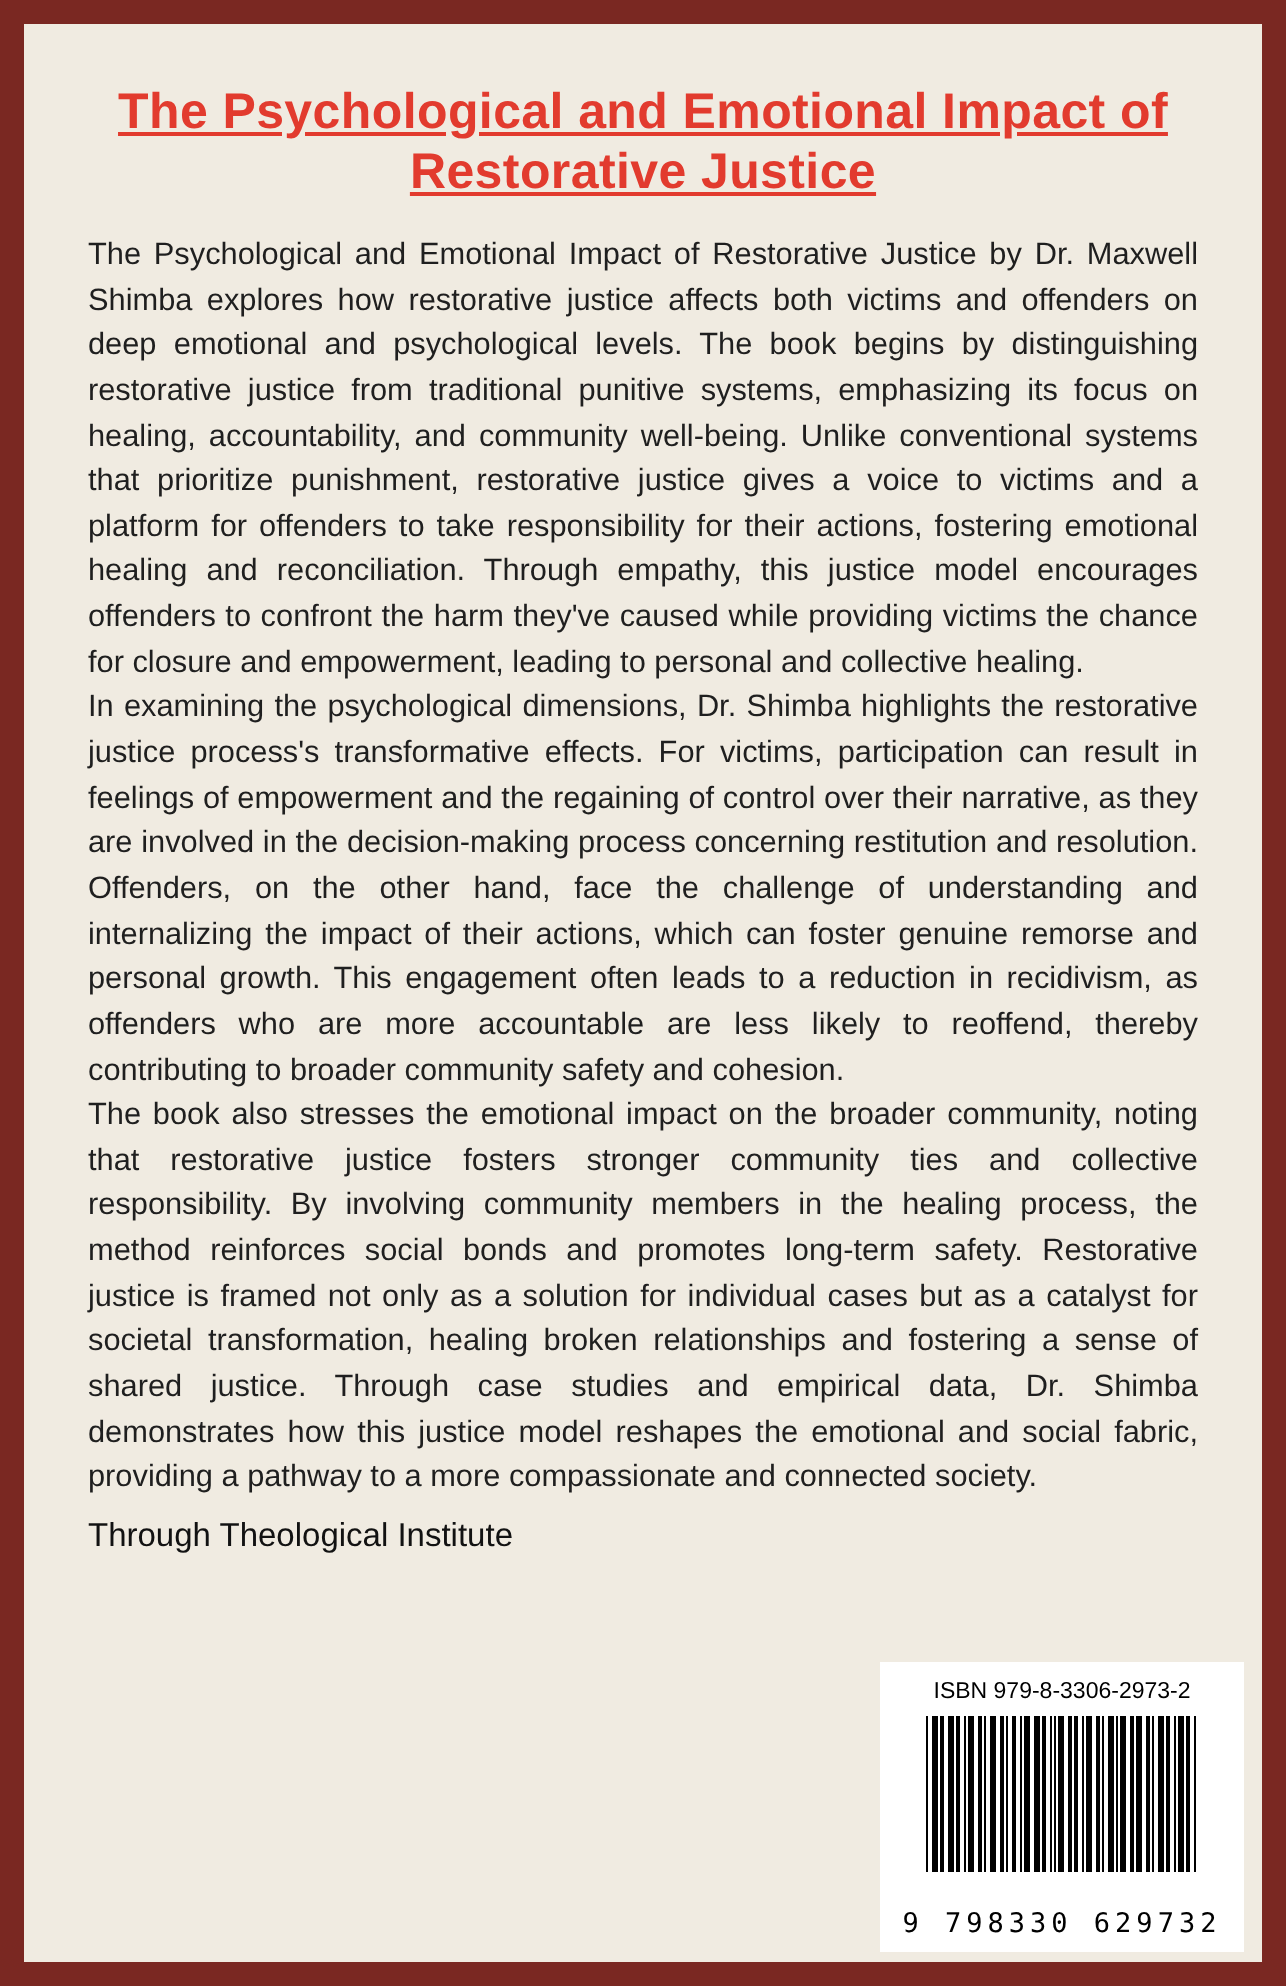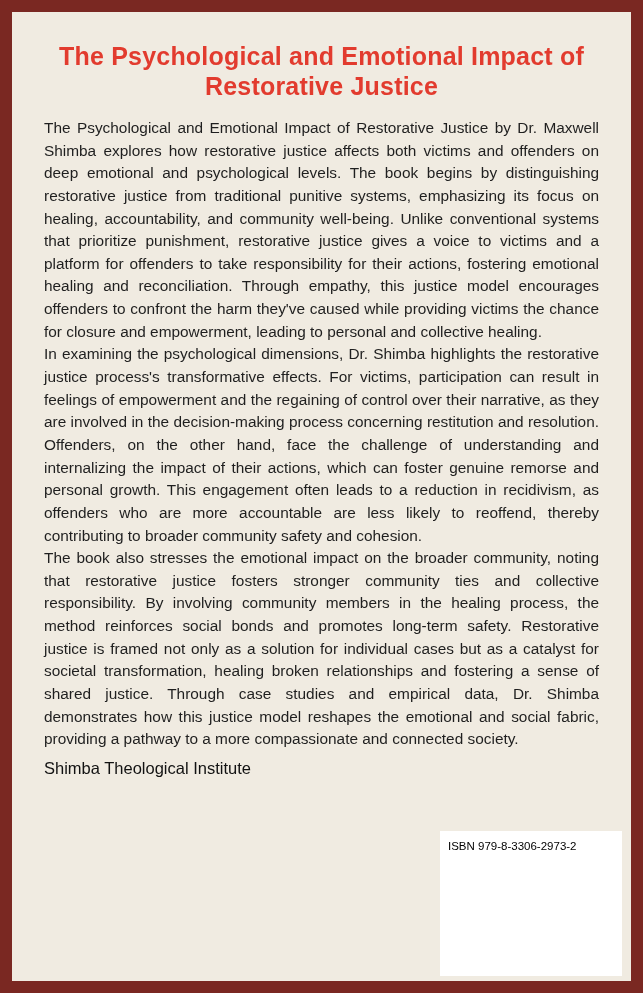--- a/index.html
+++ b/index.html
@@ -30,20 +30,21 @@
     overflow:hidden;
   }
   .title{
     margin:6px 0 16px 0;
     font-size:25px;
     font-weight:bold;
     line-height:1.18;
     text-align:center;
     color:var(--title);
     letter-spacing:0.2px;
+    text-decoration:underline;
   }
   .synopsis{
     color:var(--text);
     font-size:15.4px;
     line-height:1.47;
     text-align:justify;
   }
   .synopsis p{
     margin:0;
     padding:0;
@@ -64,21 +65,22 @@
   }
   .barcode-box{
     position:absolute;
     right:9px;
     bottom:5px;
     width:182px;
     height:145px;
     background:#ffffff;
     padding:9px 8px 6px 8px;
     display:flex;
-    align-items:flex-start;
+    flex-direction:column;
+    align-items:center;
   }
   .isbn-label{
     font-size:11.5px;
     color:#000;
     white-space:nowrap;
     margin-bottom:6px;
   }
   .barcode{
     flex:1;
     width:100%;
@@ -108,21 +110,21 @@
 
     <h1 class="title">The Psychological and Emotional Impact of Restorative Justice</h1>
 
     <div class="synopsis">
       <p>The Psychological and Emotional Impact of Restorative Justice by Dr. Maxwell Shimba explores how restorative justice affects both victims and offenders on deep emotional and psychological levels. The book begins by distinguishing restorative justice from traditional punitive systems, emphasizing its focus on healing, accountability, and community well-being. Unlike conventional systems that prioritize punishment, restorative justice gives a voice to victims and a platform for offenders to take responsibility for their actions, fostering emotional healing and reconciliation. Through empathy, this justice model encourages offenders to confront the harm they've caused while providing victims the chance for closure and empowerment, leading to personal and collective healing.</p>
       <p>In examining the psychological dimensions, Dr. Shimba highlights the restorative justice process's transformative effects. For victims, participation can result in feelings of empowerment and the regaining of control over their narrative, as they are involved in the decision-making process concerning restitution and resolution. Offenders, on the other hand, face the challenge of understanding and internalizing the impact of their actions, which can foster genuine remorse and personal growth. This engagement often leads to a reduction in recidivism, as offenders who are more accountable are less likely to reoffend, thereby contributing to broader community safety and cohesion.</p>
       <p>The book also stresses the emotional impact on the broader community, noting that restorative justice fosters stronger community ties and collective responsibility. By involving community members in the healing process, the method reinforces social bonds and promotes long-term safety. Restorative justice is framed not only as a solution for individual cases but as a catalyst for societal transformation, healing broken relationships and fostering a sense of shared justice. Through case studies and empirical data, Dr. Shimba demonstrates how this justice model reshapes the emotional and social fabric, providing a pathway to a more compassionate and connected society.</p>
     </div>
 
 
-    <div class="affiliation">Shimba Theological Institute</div>
+    <div class="affiliation">Through Theological Institute</div>
 
     <div class="barcode-box">
       <div class="isbn-label">ISBN 979-8-3306-2973-2</div>
       <div class="barcode">
           <i style="width: 1px; margin-right: 2px;"></i>
           <i style="width: 3px; margin-right: 1px;"></i>
           <i style="width: 2px; margin-right: 2px;"></i>
           <i style="width: 3px; margin-right: 1px;"></i>
           <i style="width: 2px; margin-right: 2px;"></i>
           <i style="width: 1px; margin-right: 1px;"></i>

